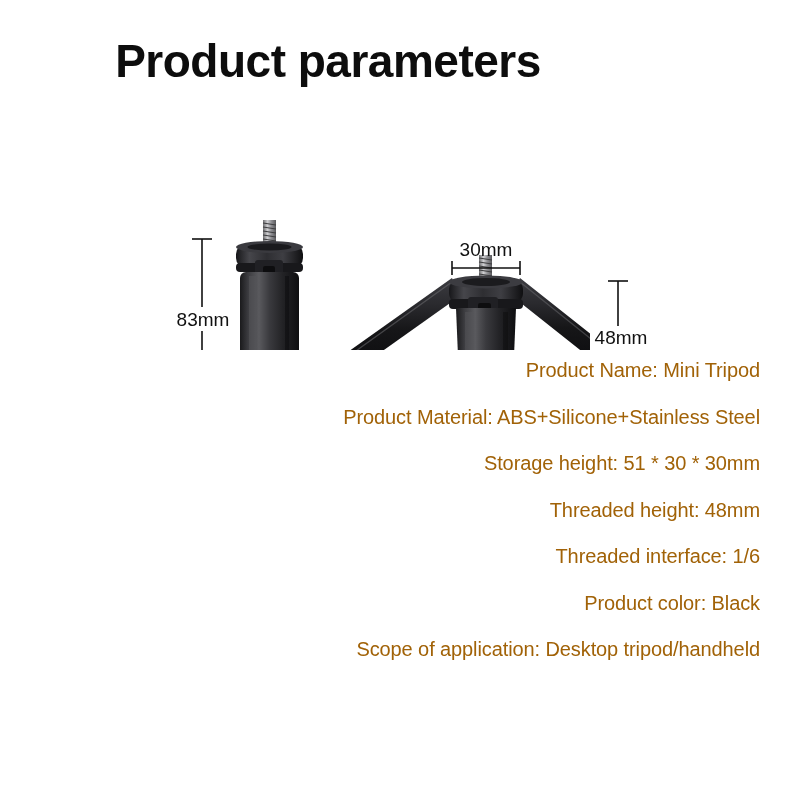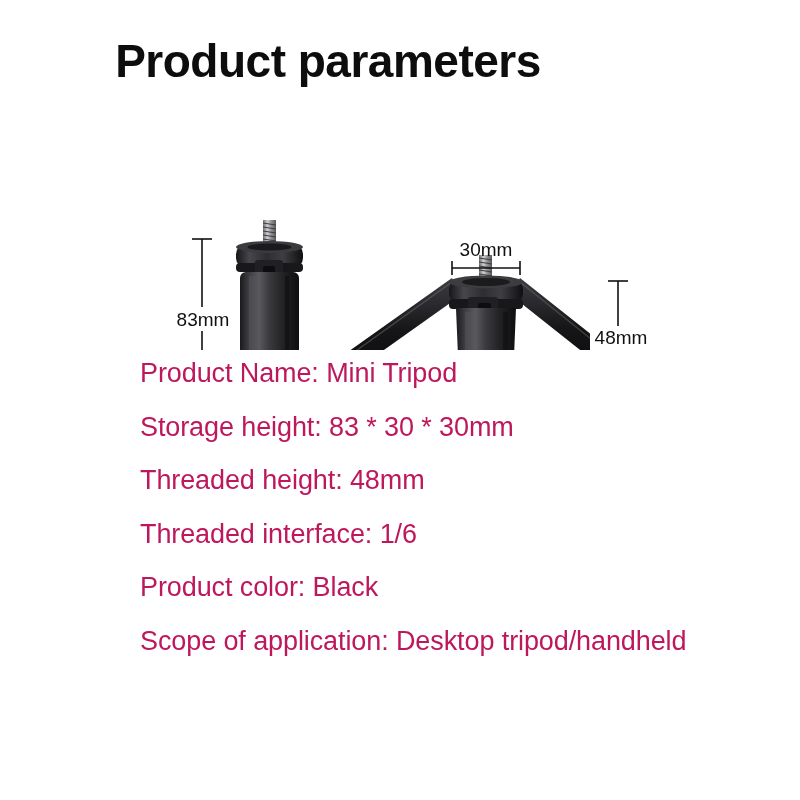--- a/index.html
+++ b/index.html
@@ -46,26 +46,27 @@
     fill: #111111;
   }
 
   #spec-list {
     position: absolute;
     left: 140px;
     top: 360px;
     width: 620px;
   }
   .spec-line {
-    font-size: 27px;
+    font-size: 20px;
     line-height: 1;
-    color: #be185d;
+    color: #a16207;
     margin: 0 0 26.5px 0;
     white-space: nowrap;
     letter-spacing: -0.1px;
+    text-align: right;
   }
 </style>
 </head>
 <body>
 
 <div id="page-title">Product parameters</div>
 
 <div id="diagram-area">
   <svg id="diagram-svg" width="800" height="250" viewBox="0 0 800 250" xmlns="http://www.w3.org/2000/svg">
     <defs>
@@ -224,18 +225,19 @@
         <line x1="608" y1="292" x2="628" y2="292"></line>
       </g>
       <rect x="590" y="226" width="62" height="24" fill="#ffffff" stroke="none"></rect>
       <text class="dim-text" x="621" y="244" text-anchor="middle">48mm</text>
     </g>
   </svg>
 </div>
 
 <div id="spec-list">
   <div class="spec-line">Product Name: Mini Tripod</div>
-  <div class="spec-line">Storage height: 83 * 30 * 30mm</div>
+  <div class="spec-line">Product Material: ABS+Silicone+Stainless Steel</div>
+  <div class="spec-line">Storage height: 51 * 30 * 30mm</div>
   <div class="spec-line">Threaded height: 48mm</div>
   <div class="spec-line">Threaded interface: 1/6</div>
   <div class="spec-line">Product color: Black</div>
   <div class="spec-line">Scope of application: Desktop tripod/handheld</div>
 </div>
 
 </body></html>

